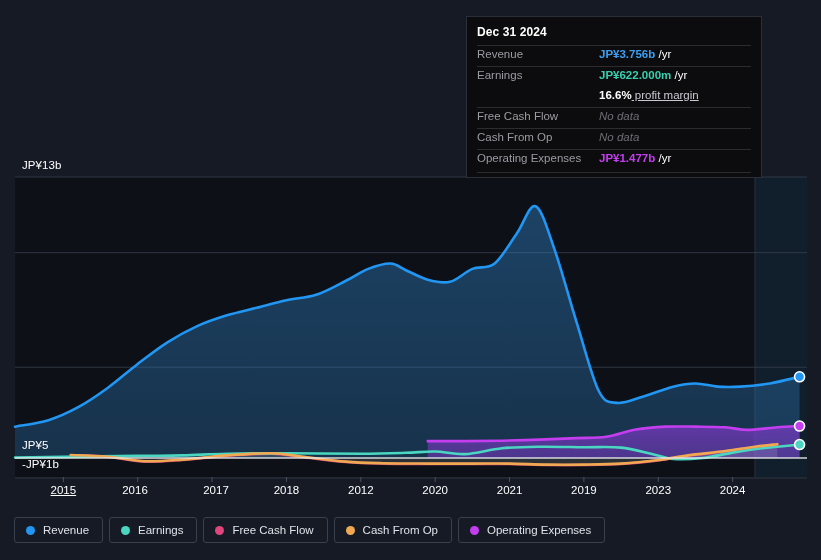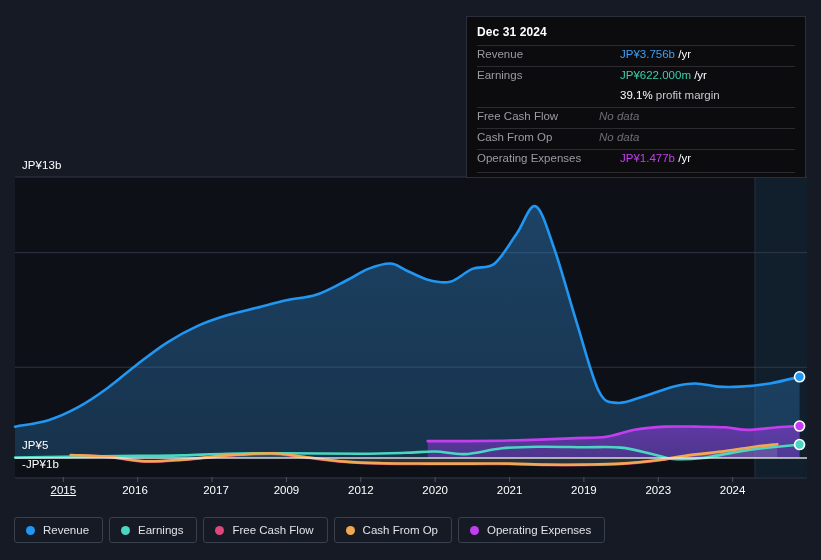--- a/index.html
+++ b/index.html
@@ -56,21 +56,21 @@
     top: 484px;
     transform: translateX(-50%);
     white-space: nowrap;
   }
 
   
   #tooltip {
     position: absolute;
     left: 466px;
     top: 16px;
-    width: 340px;
+    width: 296px;
     background: #0c0c0e;
     border: 1px solid #2a2f3a;
     box-sizing: border-box;
     padding: 7px 10px 4px 10px;
   }
   #tooltip-date {
     color: #ffffff;
     font-size: 12px;
     font-weight: bold;
     padding: 1px 0 6px 0;
@@ -87,25 +87,25 @@
   .tt-row.no-border { border-top: none; }
   .tt-label {
     color: #9b9ba3;
     width: 122px;
     flex: 0 0 122px;
     white-space: nowrap;
   }
   .tt-value {
     white-space: nowrap;
   }
-  .tt-value .amount { font-weight: normal; margin-left: 21px; }
+  .tt-value .amount { font-weight: bold; }
   .tt-value .unit { color: #ffffff; font-weight: normal; }
   .tt-nodata { color: #6e6e76; font-style: italic; }
   .tt-value.margin-row .amount { color: #ffffff; }
-  .tt-value.margin-row .unit { color: #c9c9d1; }
+  .tt-value.margin-row .unit { color: #c9c9d1; text-decoration: underline; }
   #tooltip-bottom-rule {
     border-top: 1px solid #2b2b30;
     height: 0;
     margin-top: 2px;
   }
 
   
   #legend {
     position: absolute;
     left: 14px;
@@ -185,21 +185,21 @@
   </div>
 
   <div class="axis-label y-label" id="y-label-top">JP¥13b</div>
   <div class="axis-label y-label" id="y-label-zero">JP¥5</div>
   <div class="axis-label y-label" id="y-label-bottom">-JP¥1b</div>
 
   <div id="x-labels">
       <div class="x-label" style="left: 63.338px; text-decoration: underline;">2015</div>
       <div class="x-label" style="left: 135px;">2016</div>
       <div class="x-label" style="left: 216px; text-align: right;">2017</div>
-      <div class="x-label" style="left: 286.437px;">2009</div>
+      <div class="x-label" style="left: 286.437px;">2018</div>
       <div class="x-label" style="left: 360.803px;">2012</div>
       <div class="x-label" style="left: 435.169px;">2020</div>
       <div class="x-label" style="left: 509.535px;">2021</div>
       <div class="x-label" style="left: 583.901px;">2019</div>
       <div class="x-label" style="left: 658.268px;">2023</div>
       <div class="x-label" style="left: 732.634px;">2024</div>
     </div>
 
   <div id="tooltip">
     <div id="tooltip-date">Dec 31 2024</div>
@@ -207,21 +207,21 @@
         <div class="tt-row">
           <div class="tt-label">Revenue</div>
           <div class="tt-value"><span class="amount" style="color: rgb(62, 159, 242);">JP¥3.756b</span><span class="unit"> /yr</span></div>
         </div>
         <div class="tt-row">
           <div class="tt-label">Earnings</div>
           <div class="tt-value"><span class="amount" style="color: rgb(57, 207, 174);">JP¥622.000m</span><span class="unit"> /yr</span></div>
         </div>
         <div class="tt-row no-border">
           <div class="tt-label"></div>
-          <div class="tt-value margin-row"><span class="amount" style="color: rgb(255, 255, 255);">39.1%</span><span class="unit"> profit margin</span></div>
+          <div class="tt-value margin-row"><span class="amount" style="color: rgb(255, 255, 255);">16.6%</span><span class="unit"> profit margin</span></div>
         </div>
         <div class="tt-row">
           <div class="tt-label">Free Cash Flow</div>
           <div class="tt-value"><span class="tt-nodata" style="color: rgb(110, 110, 118);">No data</span></div>
         </div>
         <div class="tt-row">
           <div class="tt-label">Cash From Op</div>
           <div class="tt-value"><span class="tt-nodata" style="color: rgb(110, 110, 118);">No data</span></div>
         </div>
         <div class="tt-row">

